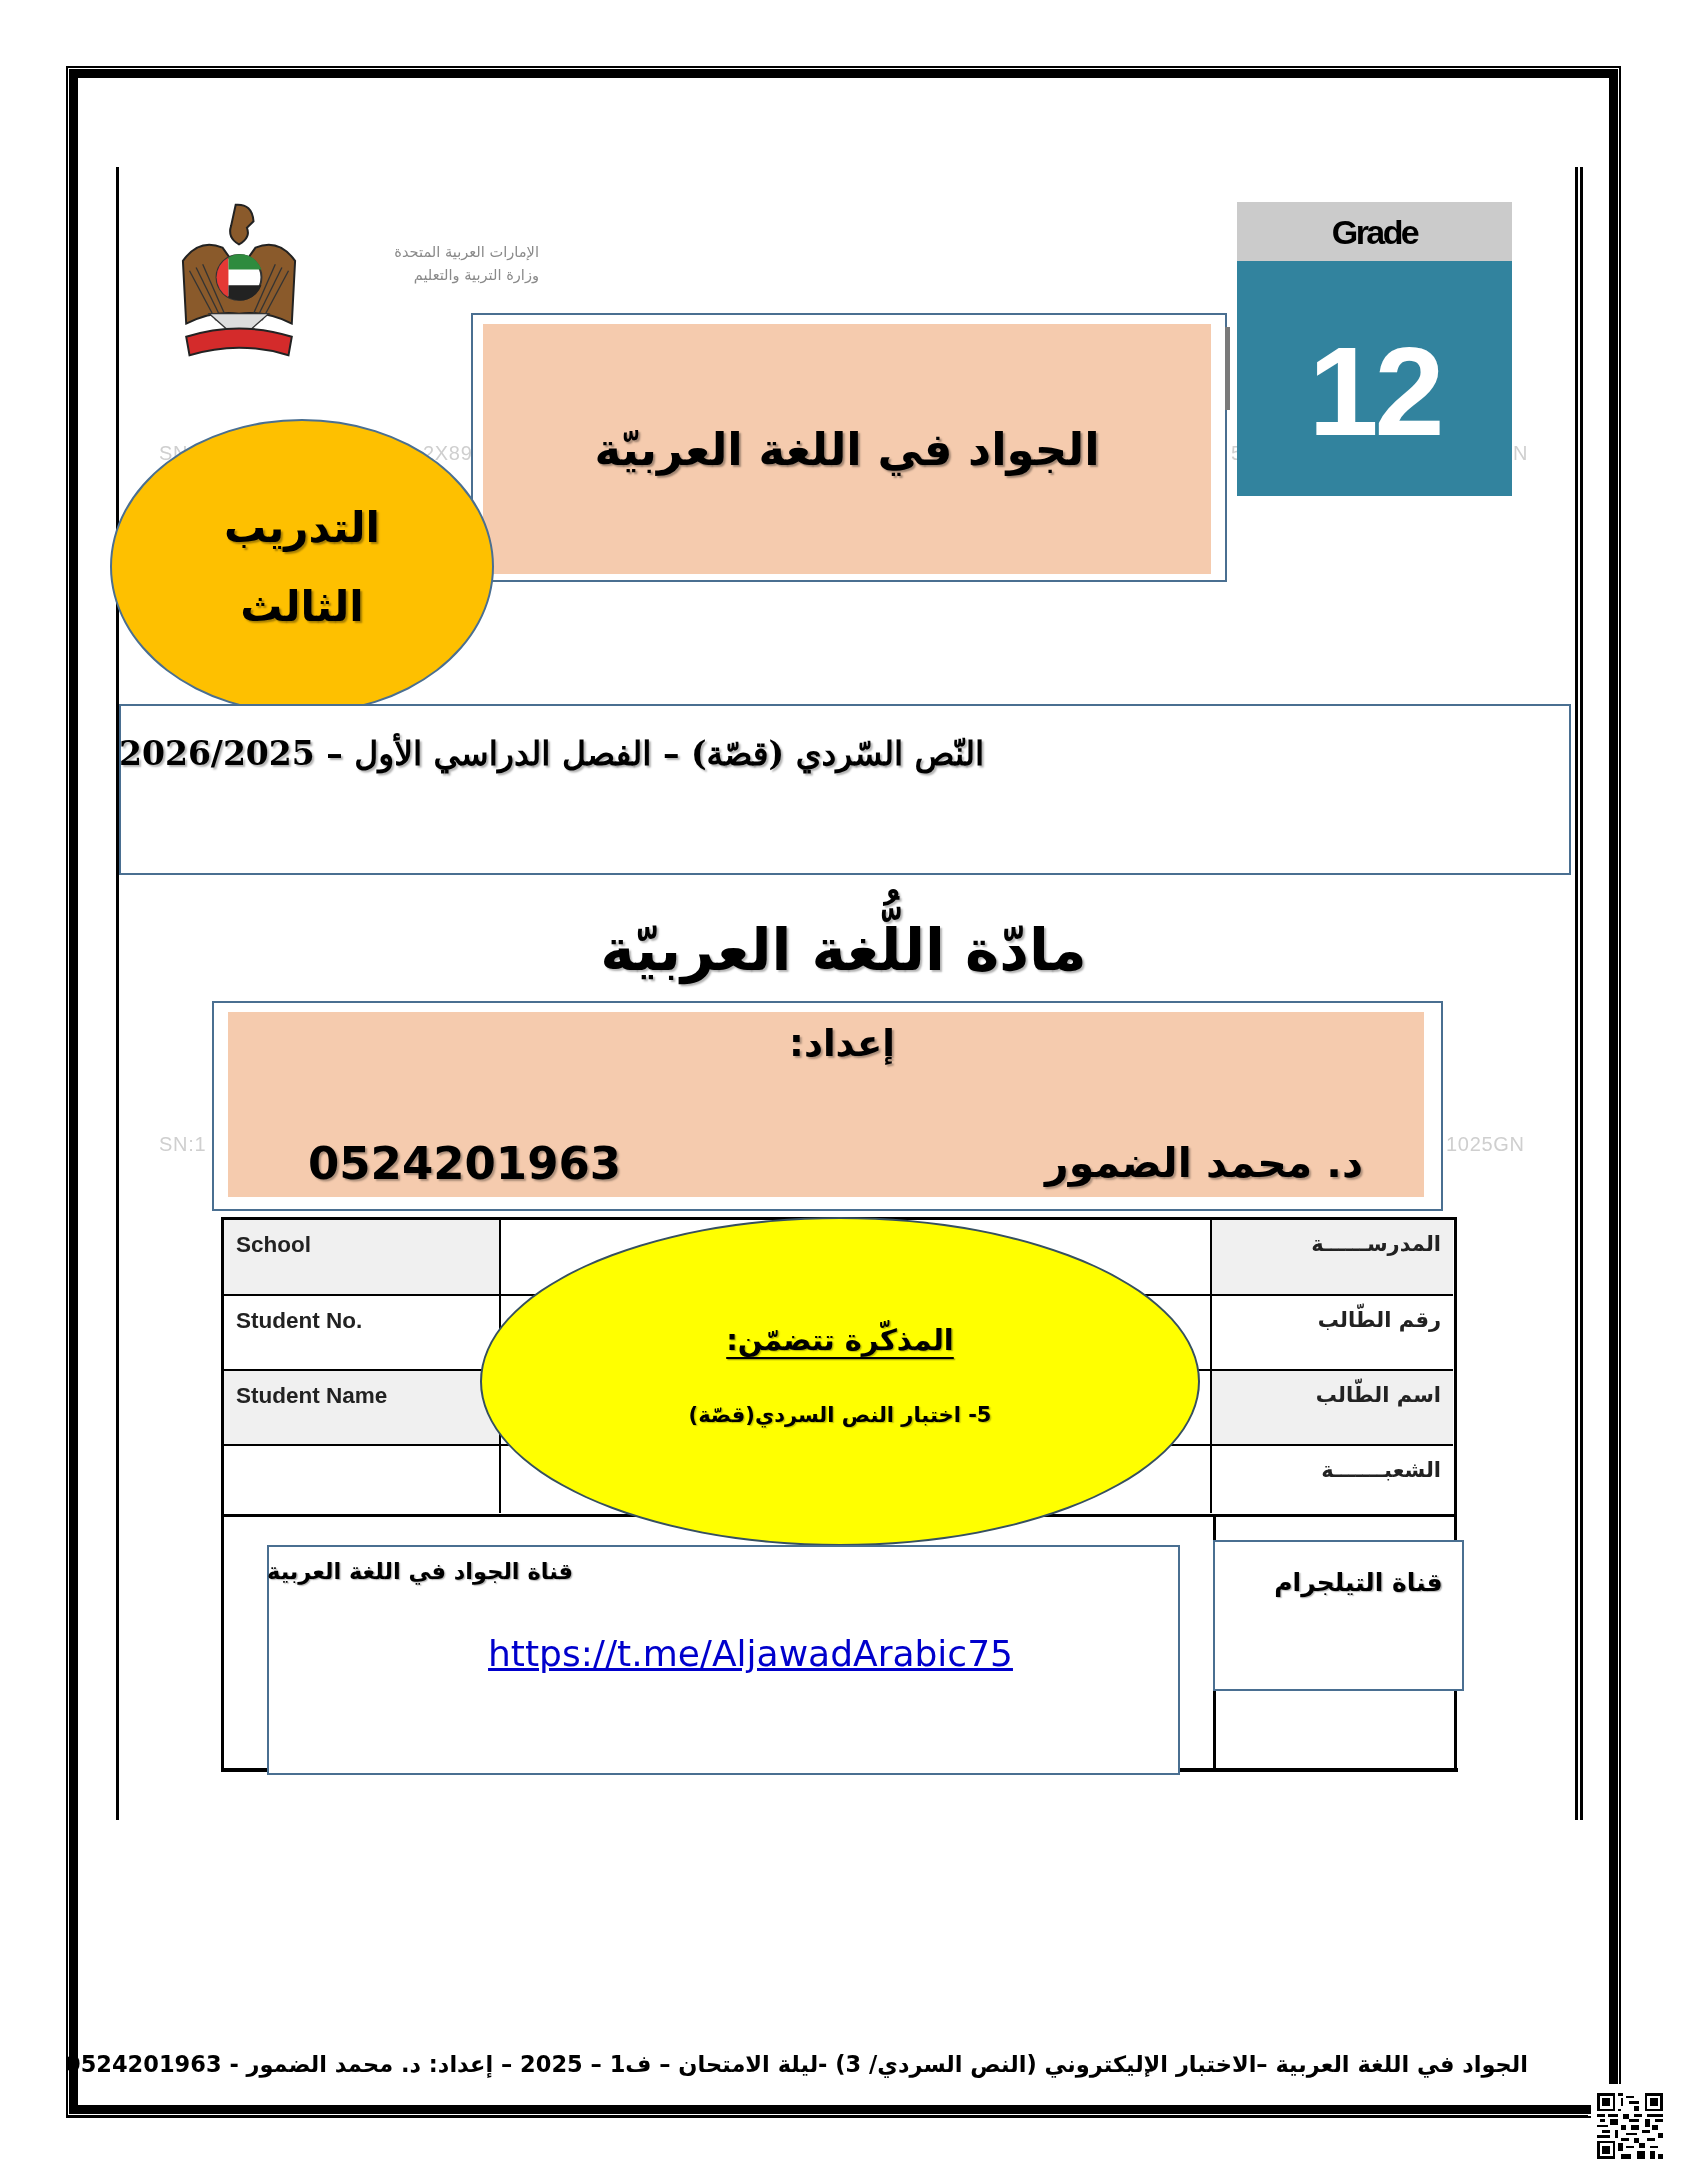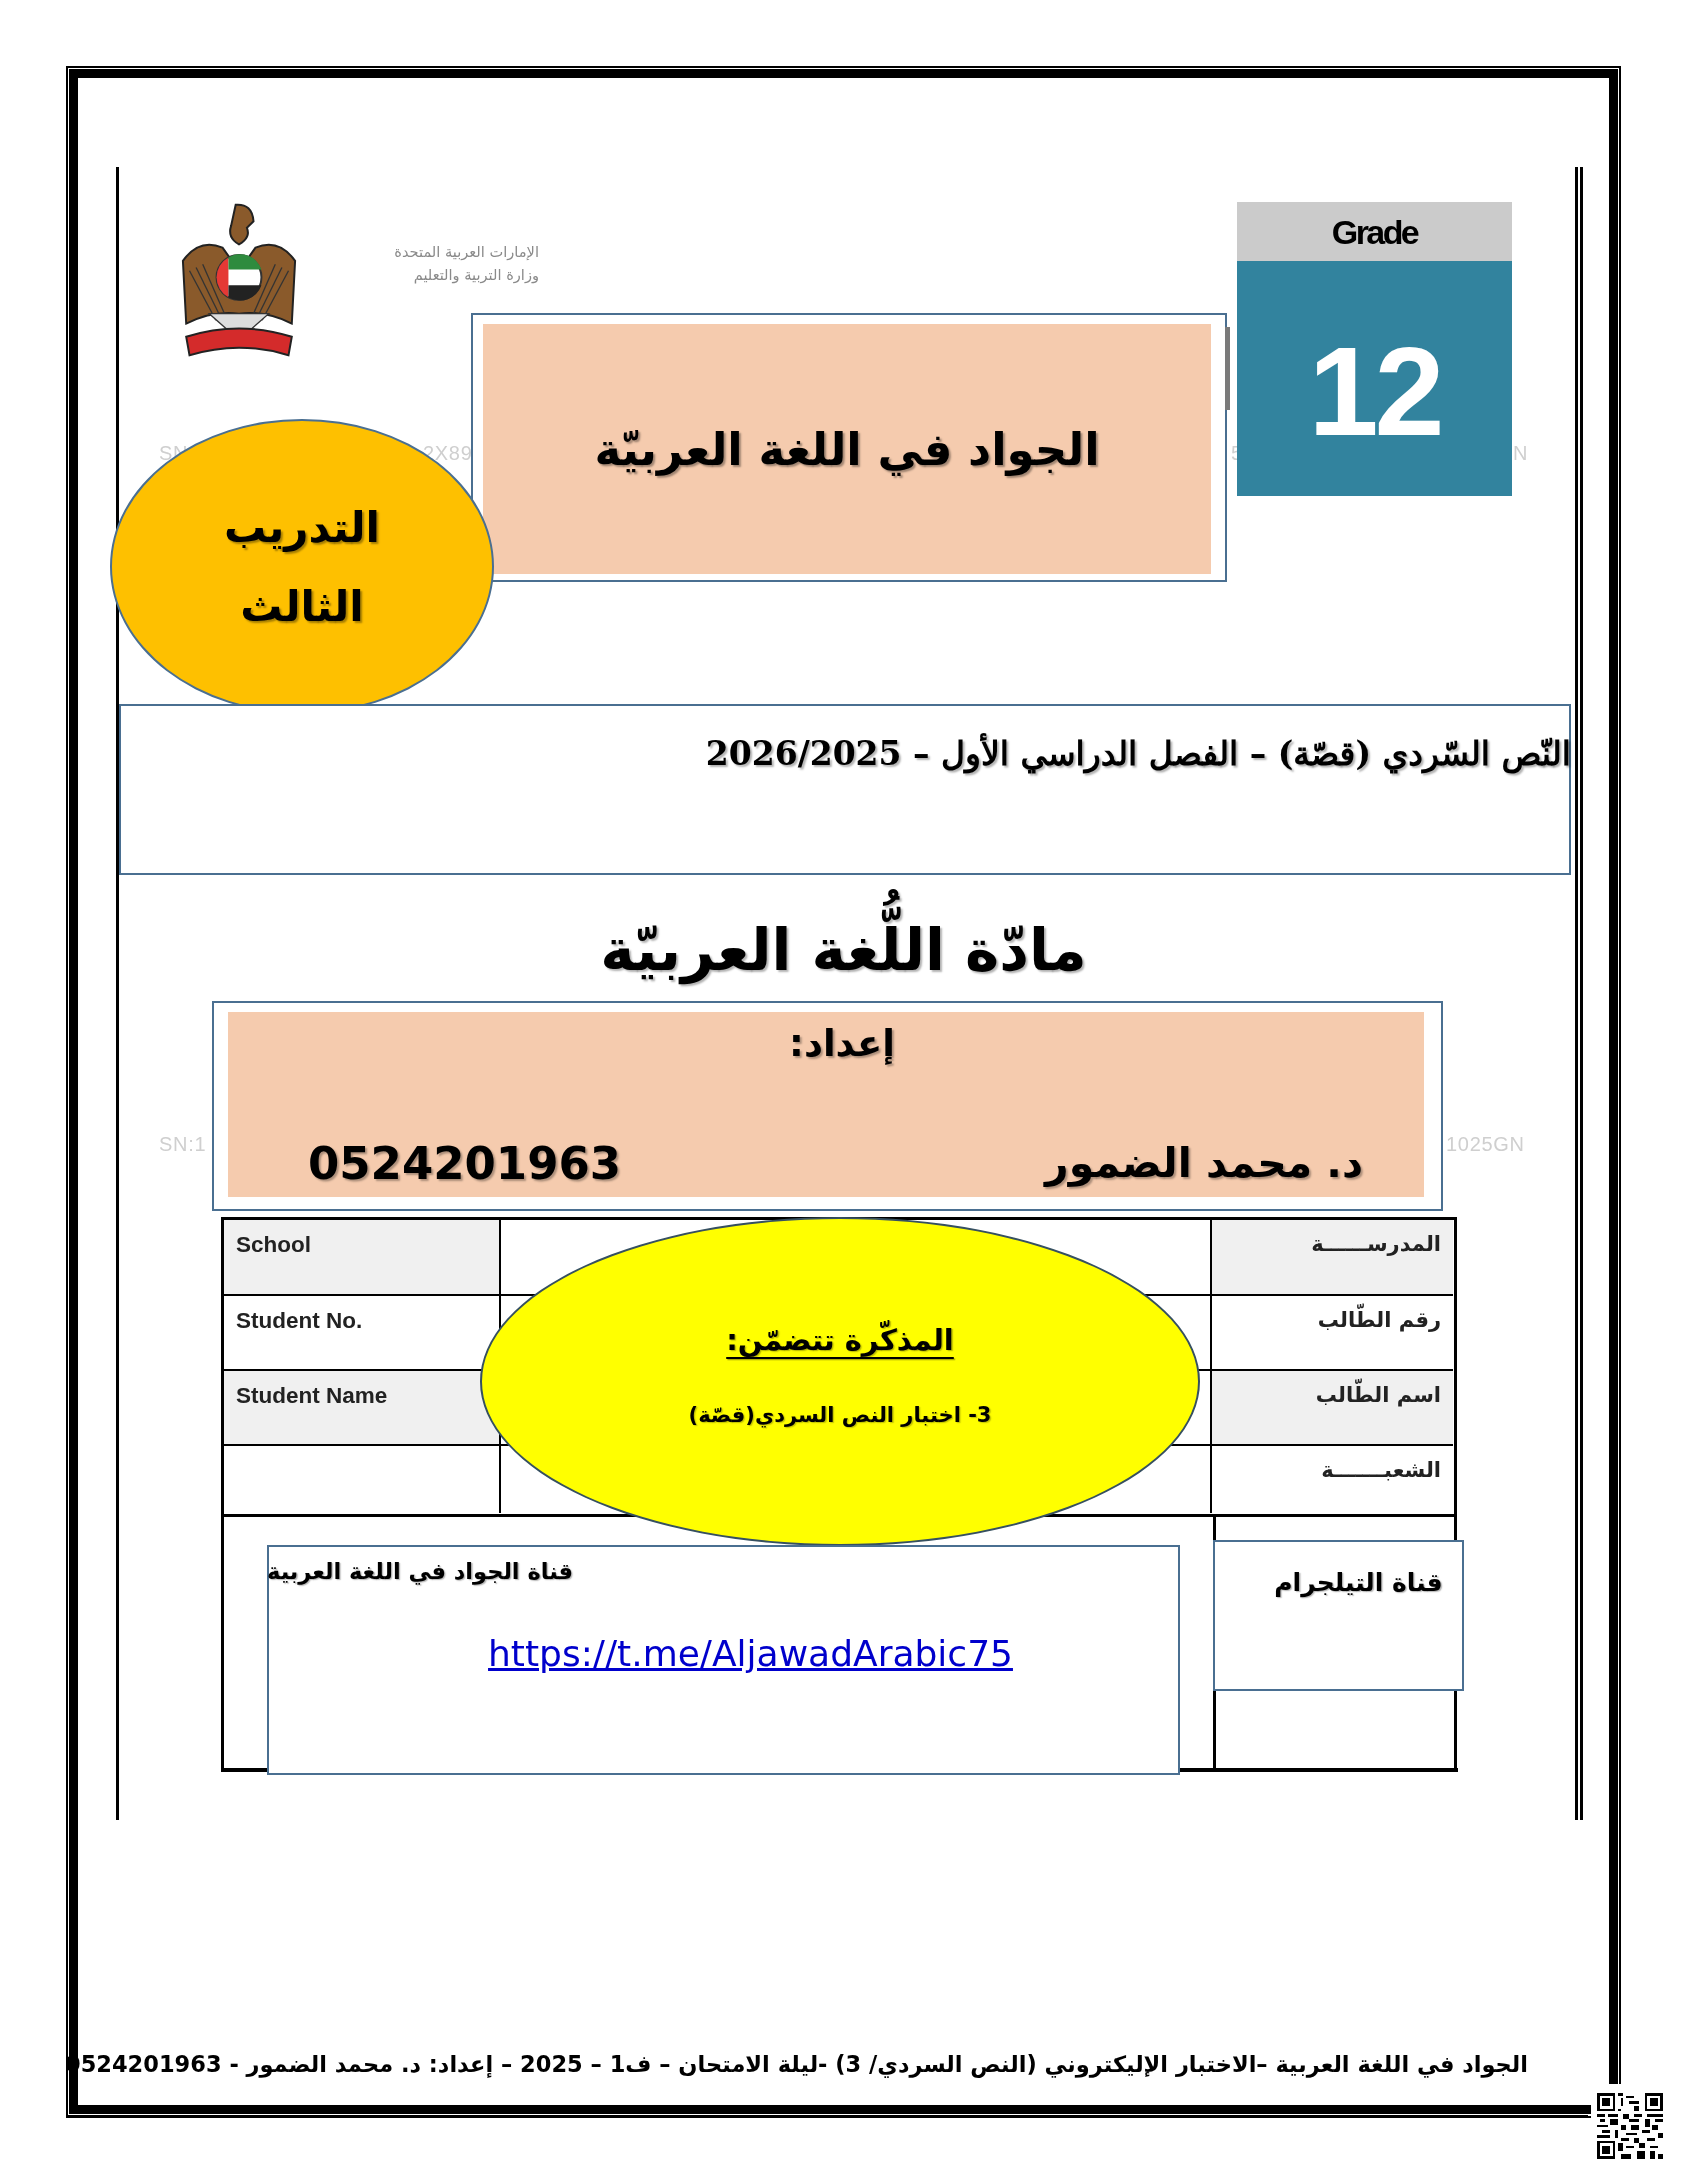--- a/index.html
+++ b/index.html
@@ -46,21 +46,21 @@
 
   
   .badge-circle { left:110px; top:419px; width:384px; height:295px; border-radius:50%;
                   background:#fec000; border:2.6px solid #4a6f91;
                   display:flex; flex-direction:column; align-items:center; justify-content:center;
                   direction:rtl; font-family:"DejaVu Sans", sans-serif; font-weight:bold; font-size:42px; line-height:79px;
                   text-shadow:2px 2px 2px rgba(0,0,0,0.35); }
 
   
   .narr-box { left:119px; top:704px; width:1452px; height:171px; border:2.6px solid #4a6f91; background:#fff; }
-  .narr-text { left:119px; top:734px; width:1452px; text-align:right; direction:rtl;
+  .narr-text { left:119px; top:734px; width:1452px; text-align:left; direction:rtl;
                font-family:"DejaVu Serif", serif; font-weight:bold; font-size:33px;
                text-shadow:2px 2px 2px rgba(0,0,0,0.3); }
 
   
   .subject { left:397px; top:916px; width:893px; text-align:center; direction:rtl;
              font-family:"DejaVu Sans", sans-serif; font-weight:bold; font-size:58px;
              text-shadow:2px 2px 2px rgba(0,0,0,0.3); }
 
   
   .author-frame { left:212px; top:1001px; width:1231px; height:210px; border:2.6px solid #4a6f91; background:#fff; }
@@ -217,21 +217,21 @@
   <div class="vline" style="left:986px;top:0;height:293px;"></div>
 </div>
 
 <div class="abs outer-cont-left"></div>
 <div class="abs outer-cont-right"></div>
 <div class="abs outer-cont-mid"></div>
 <div class="abs outer-cont-bottom"></div>
 
 <div class="abs contents-ellipse">
   <div class="contents-title">المذكّرة تتضمّن:</div>
-  <div class="contents-item">3- اختبار النص السردي(قصّة)</div>
+  <div class="contents-item">5- اختبار النص السردي(قصّة)</div>
 </div>
 
 <div class="abs link-box"></div>
 <div class="abs link-title">قناة الجواد في اللغة العربية</div>
 <div class="abs link-url">https://t.me/AljawadArabic75</div>
 
 <div class="abs tele-box"></div>
 <div class="abs tele-label">قناة التيلجرام</div>
 
 <div class="abs footer">الجواد في اللغة العربية –الاختبار الإليكتروني (النص السردي/ 3) -ليلة الامتحان – ف1 – 2025 – إعداد: د. محمد الضمور - 0524201963</div>

